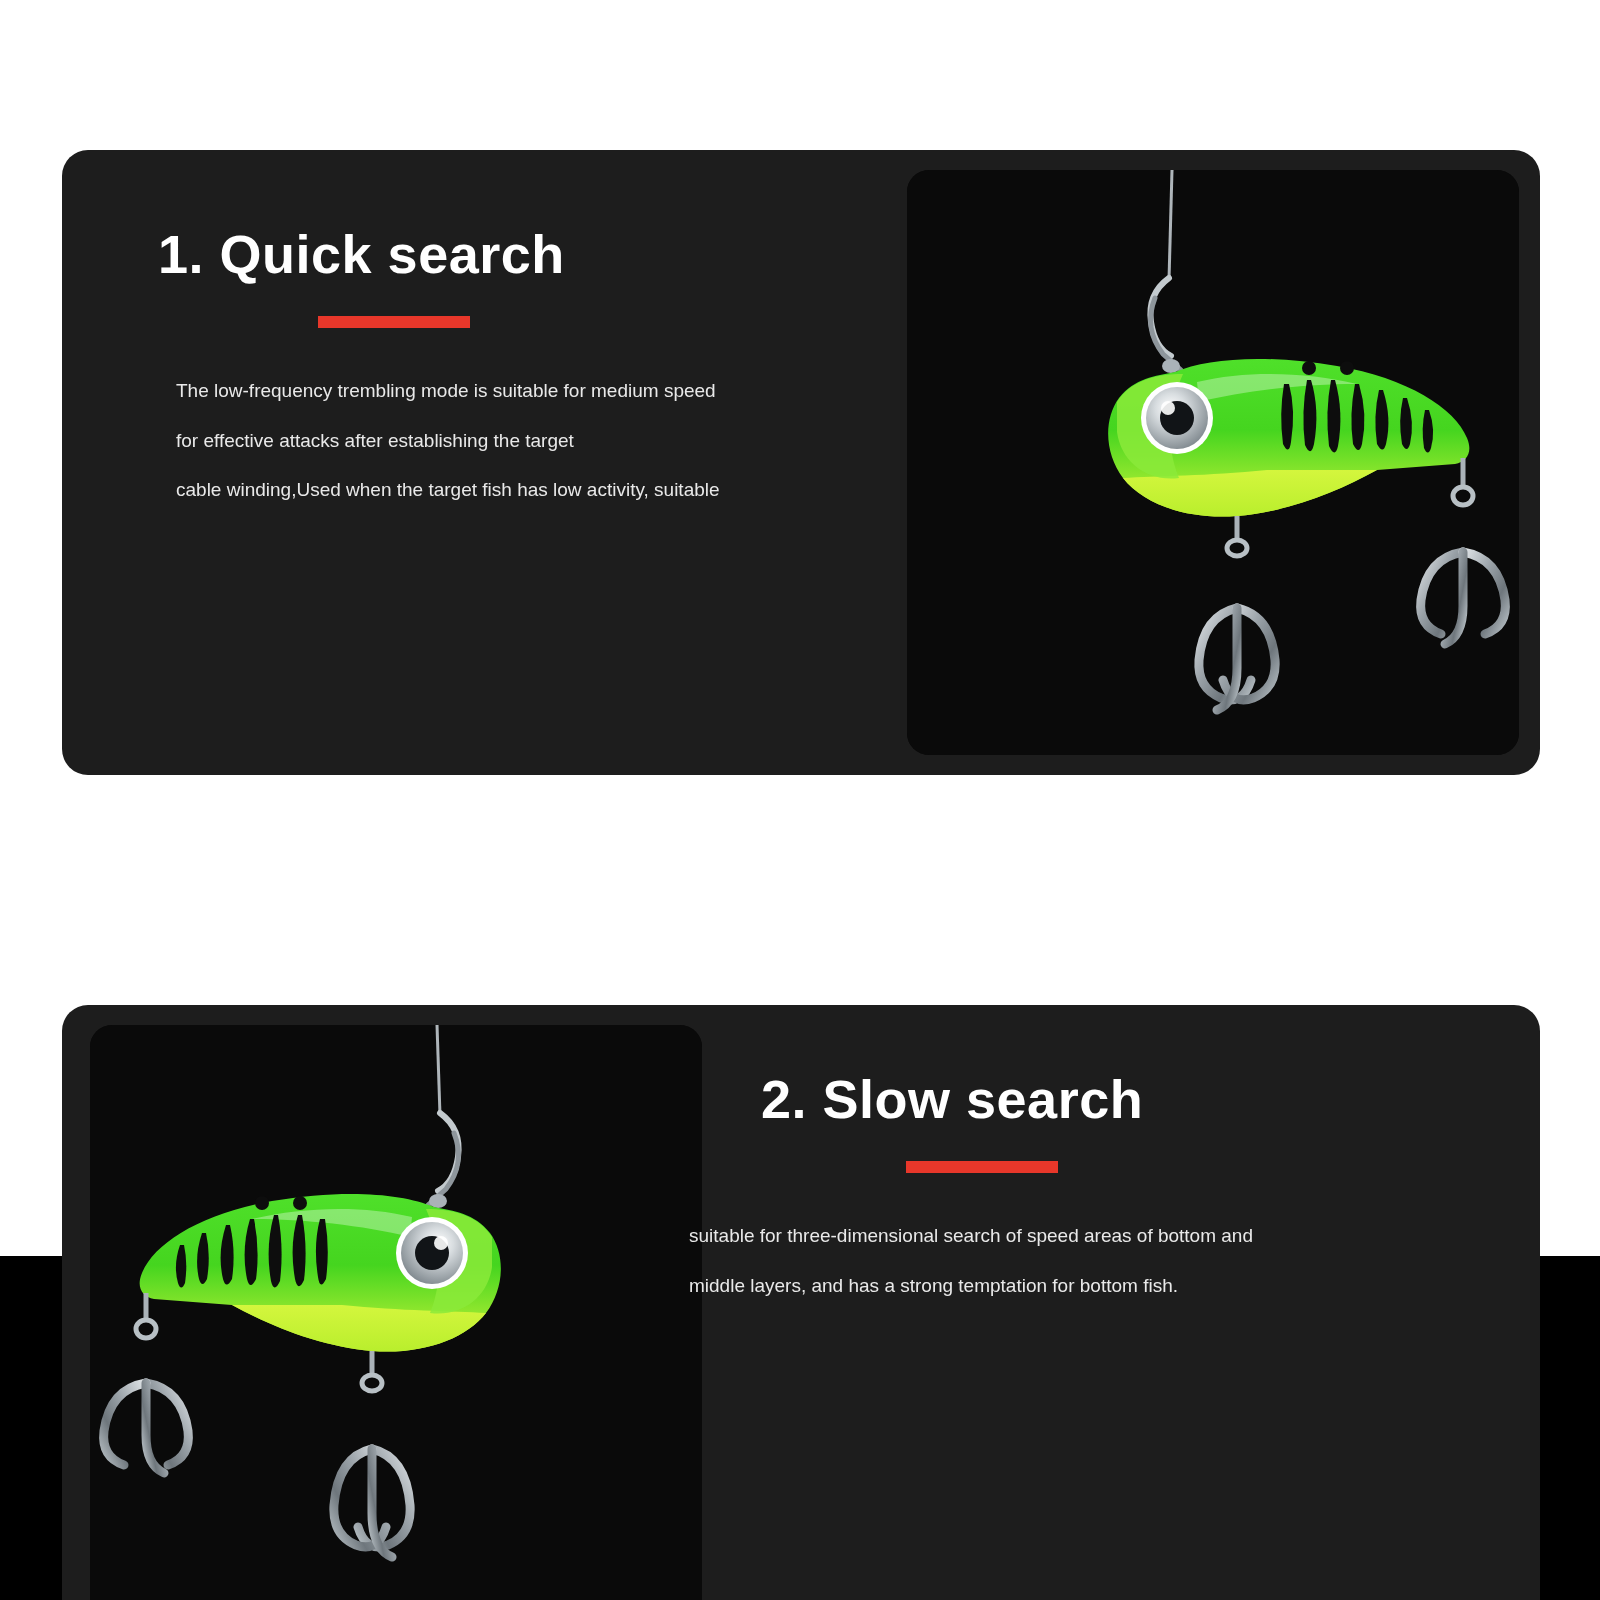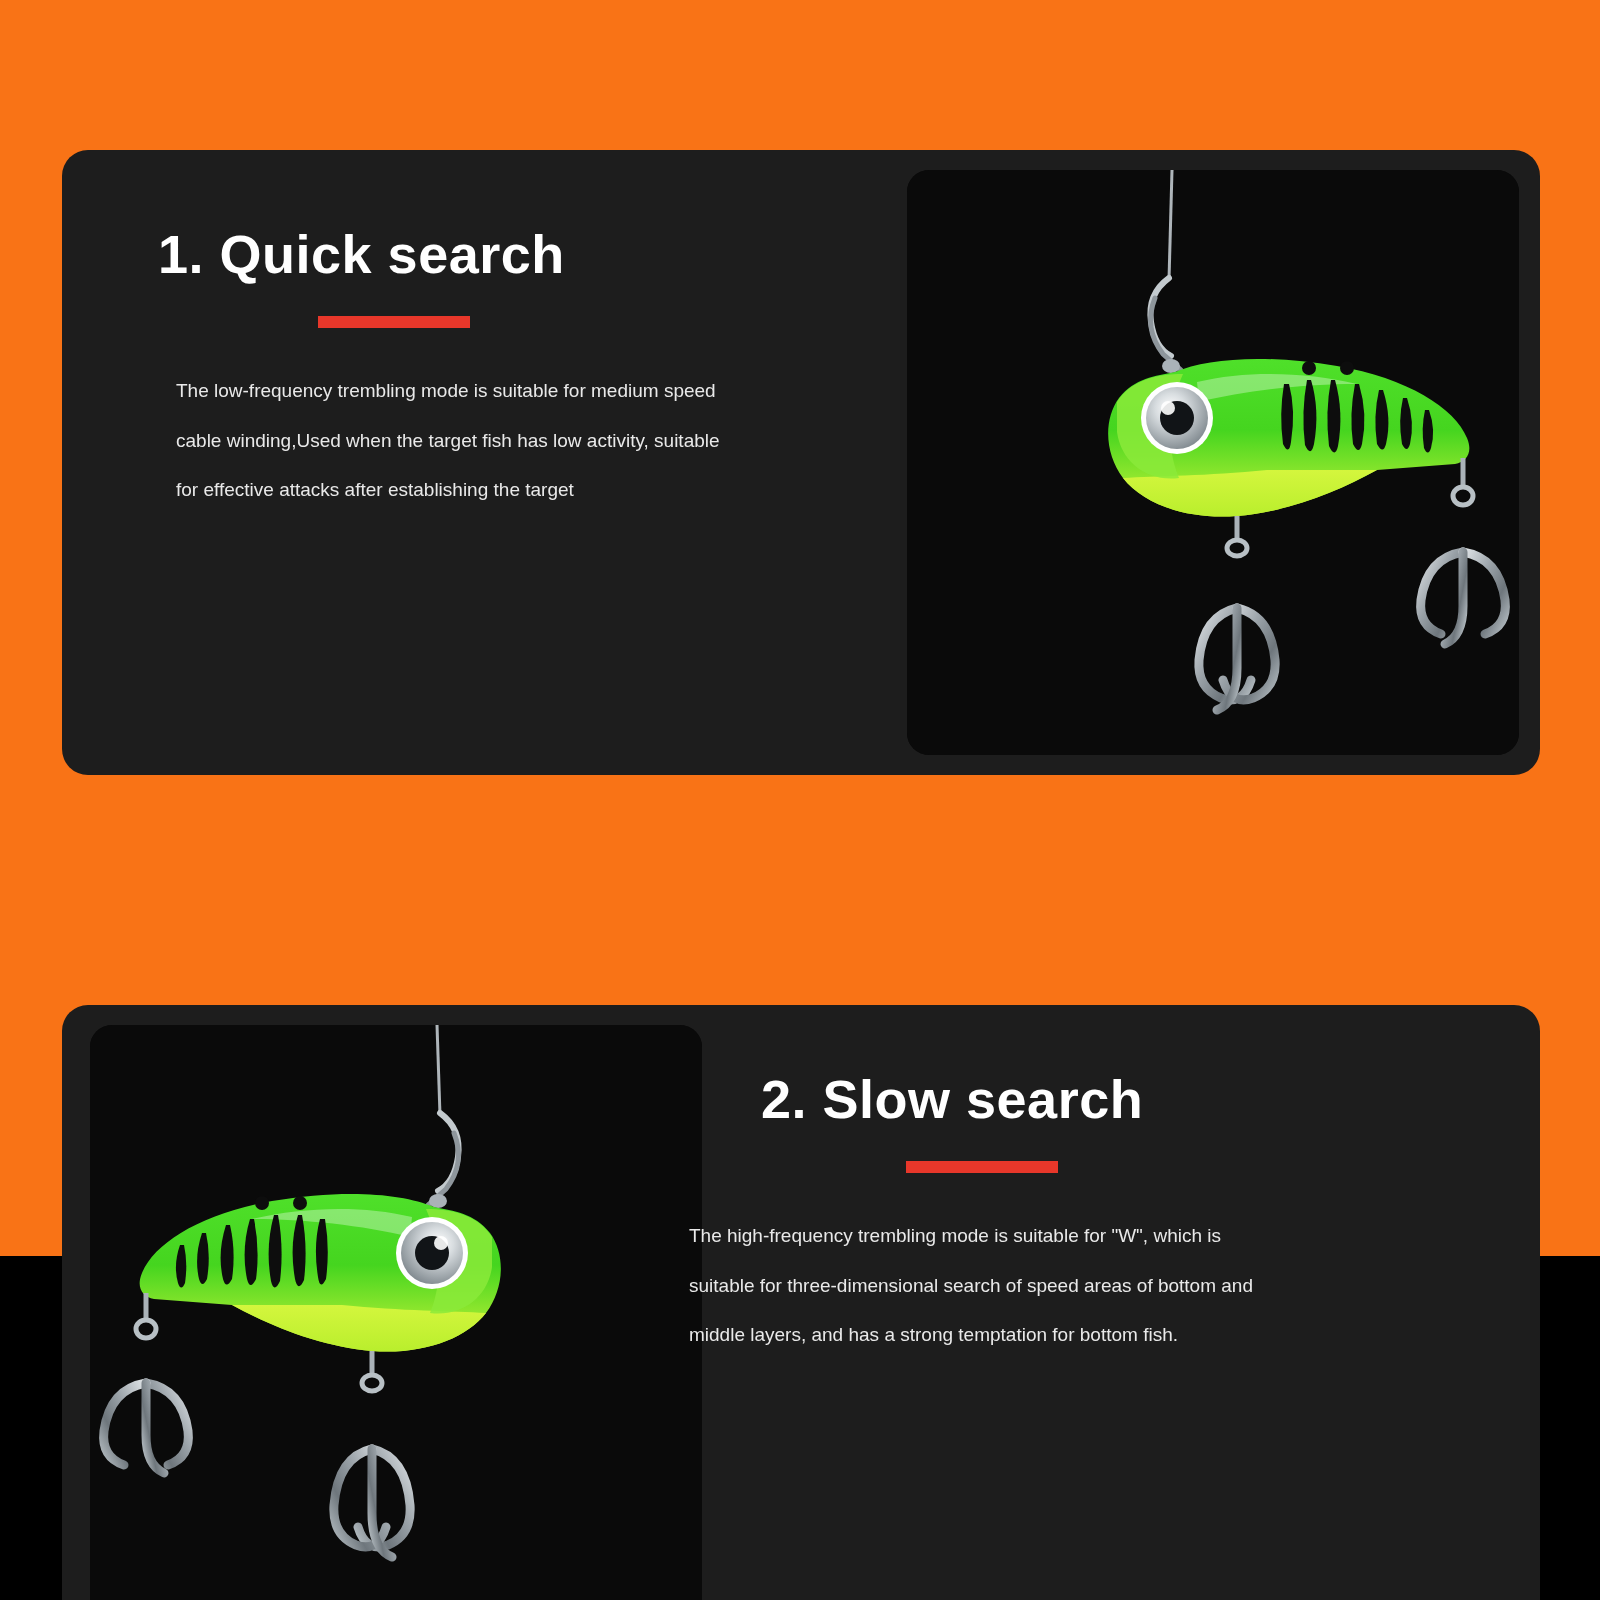--- a/index.html
+++ b/index.html
@@ -12,21 +12,21 @@
     height: 1600px;
     font-family: "Liberation Sans", sans-serif;
     overflow: hidden;
     position: relative;
   }
 
   .page {
     position: relative;
     width: 1600px;
     height: 1256px;
-    background: #f97316;
+    background: #ffffff;
   }
 
   
   .section {
     position: absolute;
     background: #1d1d1d;
     border-radius: 26px;
     box-sizing: border-box;
     overflow: hidden;
   }
@@ -105,22 +105,22 @@
 
 <div class="page">
 
   <div class="section" id="section-1">
 
     <div class="text-block" id="text-1">
       <h1 class="heading">1. Quick search</h1>
       <div class="rule"></div>
       <p class="body-text">
         <span class="body-line">The low-frequency trembling mode is suitable for medium speed</span>
+        <span class="body-line"> for effective attacks after establishing the target</span>
         <span class="body-line">cable winding,Used when the target fish has low activity, suitable</span>
-        <span class="body-line"> for effective attacks after establishing the target</span>
       </p>
     </div>
 
     <div class="photo" id="photo-1">
       <svg viewBox="0 0 612 585" xmlns="http://www.w3.org/2000/svg">
         <defs>
           <linearGradient id="g1body" x1="0" y1="0" x2="0" y2="1">
             <stop offset="0%" stop-color="#4fe02a"></stop>
             <stop offset="45%" stop-color="#45d51f"></stop>
             <stop offset="100%" stop-color="#cdf53a"></stop>
@@ -284,20 +284,19 @@
           <path d="M556 358 q36 6 42 48 q3 26 -20 34" stroke="url(#g2metal)" stroke-width="9" fill="none" stroke-linecap="round"></path>
           <path d="M556 358 l0 52 q0 30 -18 38" stroke="url(#g2metal)" stroke-width="9" fill="none" stroke-linecap="round"></path>
         </g>
       </svg>
     </div>
 
     <div class="text-block" id="text-2">
       <h1 class="heading">2. Slow search</h1>
       <div class="rule"></div>
       <p class="body-text">
-        <span class="body-line">The high-frequency trembling mode is suitable for "W", which is</span>
         <span class="body-line">suitable for three-dimensional search of speed areas of bottom and</span>
         <span class="body-line">middle layers, and has a strong temptation for bottom fish.</span>
       </p>
     </div>
   </div>
 
 </div>
 
 </body></html>

